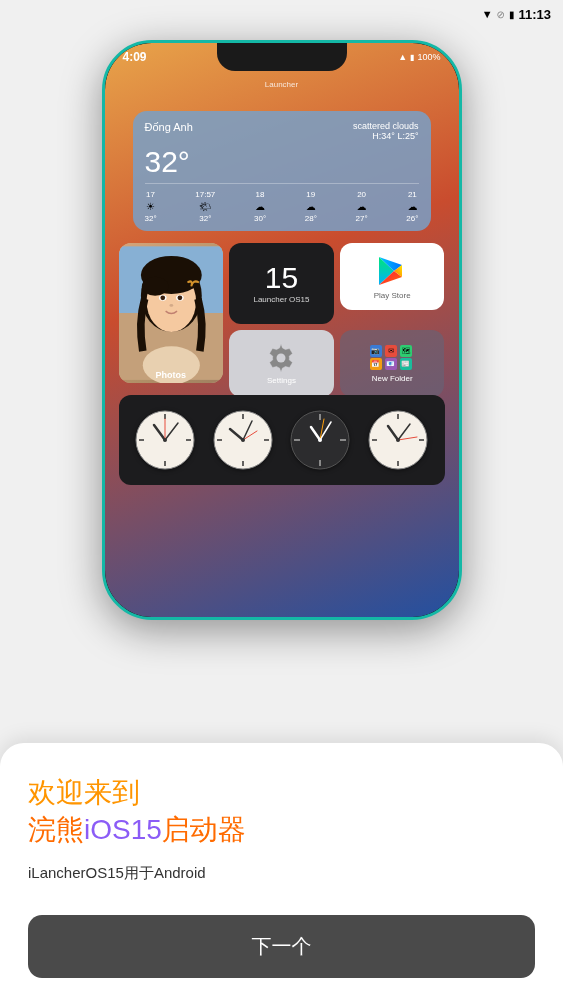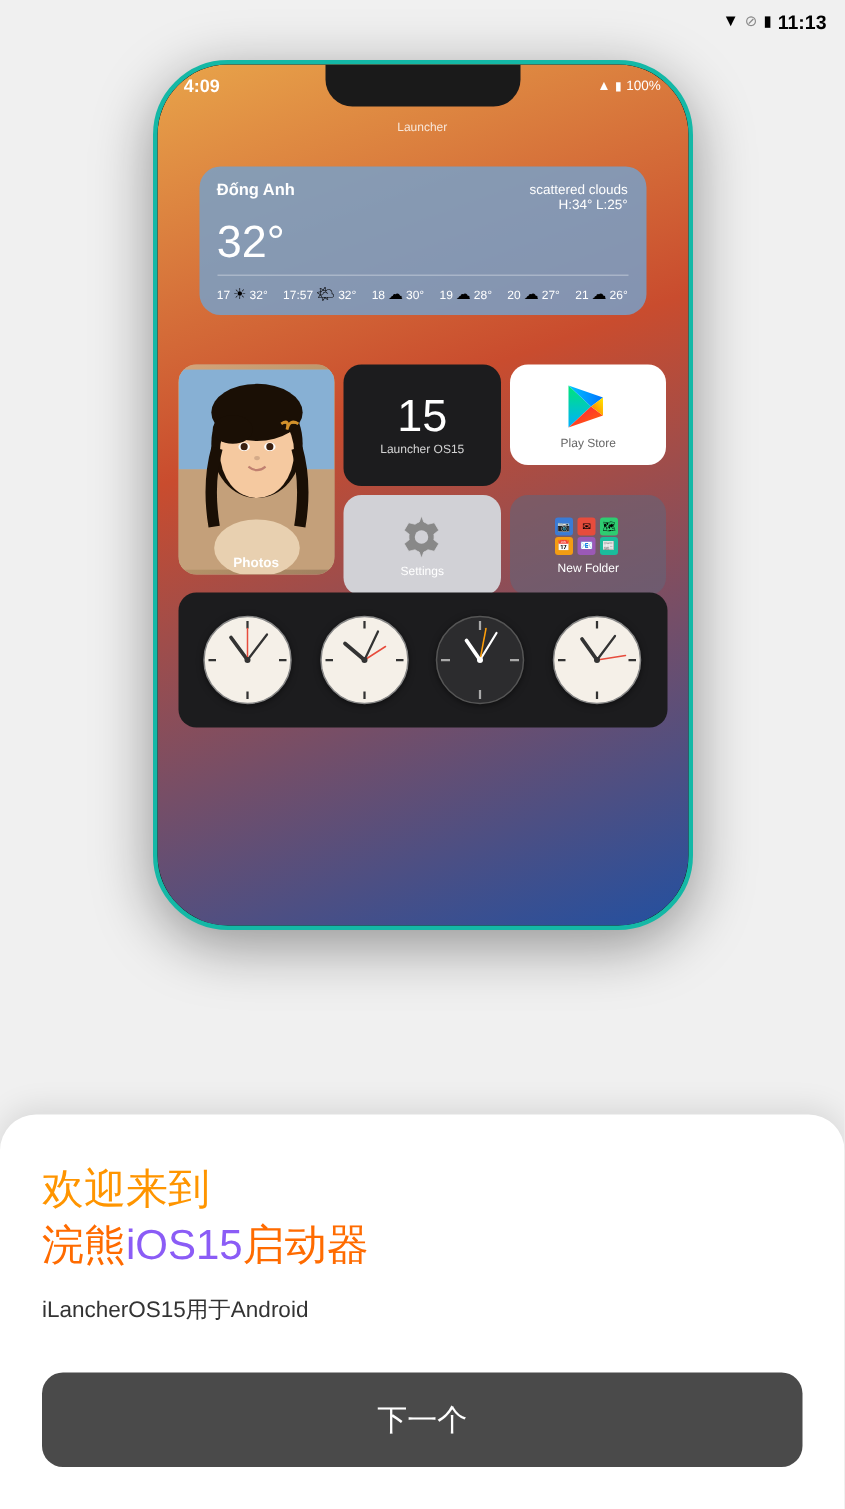--- a/index.html
+++ b/index.html
@@ -121,21 +121,21 @@
     }
     .weather-header {
       display: flex;
       justify-content: space-between;
       align-items: flex-start;
       margin-bottom: 2px;
     }
     .weather-location {
       font-size: 11px;
       color: #fff;
-      font-weight: 700;
+      font-weight: 400;
     }
     .weather-condition {
       font-size: 9px;
       color: #fff;
       text-align: right;
     }
     .weather-temp-row {
       display: flex;
       justify-content: space-between;
       align-items: flex-end;
@@ -154,20 +154,21 @@
     }
     .weather-forecast {
       display: flex;
       justify-content: space-between;
       margin-top: 6px;
       padding-top: 6px;
       border-top: 1px solid rgba(255,255,255,0.3);
     }
     .forecast-day {
       display: flex;
+      flex-direction: column;
       align-items: center;
       gap: 2px;
     }
     .forecast-label {
       font-size: 8px;
       color: #fff;
     }
     .forecast-icon {
       font-size: 10px;
     }

